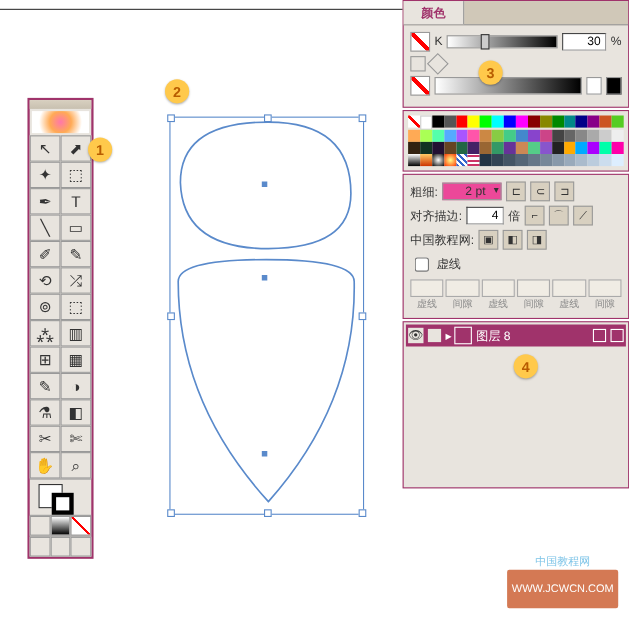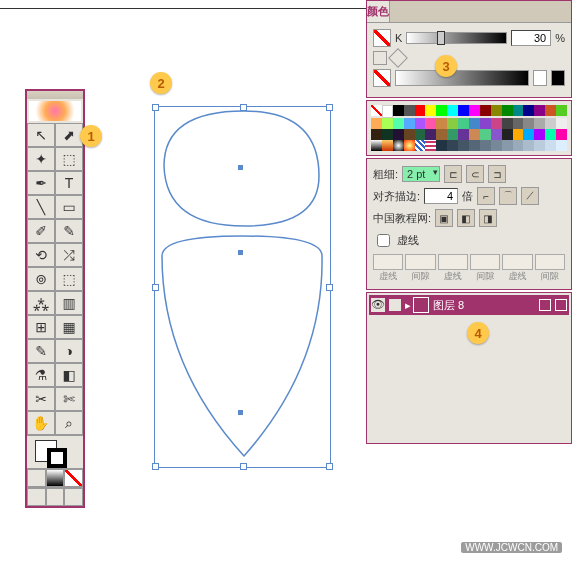--- a/index.html
+++ b/index.html
@@ -19,32 +19,32 @@
 .modes .m.r{background:linear-gradient(45deg,#fff 45%,red 45%,red 55%,#fff 55%)}
 
 .cv{position:absolute;left:110px;top:20px;width:260px;height:530px;background:#fff}
 .sel{position:absolute;border:1px solid #5a8acb}
 .h{position:absolute;width:5px;height:5px;background:#fff;border:1px solid #5a8acb}
 .ap{position:absolute;width:5px;height:5px;background:#5a8acb}
 
 .pnls{position:absolute;right:0;top:0;width:206px}
 .pnl{border:1px solid #a0336b;margin-bottom:2px;background:#e8e4de}
 .tabs{display:flex;background:#d0c8b8;border-bottom:1px solid #999}
-.tab{padding:3px 0;font-size:11px;color:#444;border-right:1px solid #999}
+.tab{padding:3px 16px;font-size:11px;color:#444;border-right:1px solid #999}
 .tab.on{background:#e8e4de;color:#a0336b;font-weight:bold}
 .pbody{padding:6px;font-size:11px;color:#333}
 .row{display:flex;align-items:center;gap:4px;margin-bottom:4px}
 .inp{border:1px inset #999;background:#fff;padding:1px 4px;font-size:11px;width:30px;text-align:right}
 .sld{flex:1;height:10px;background:linear-gradient(90deg,#fff,#000);border:1px solid #999;position:relative}
 .sld::after{content:"";position:absolute;left:30%;top:-2px;width:6px;height:12px;background:#ccc;border:1px solid #333}
 .sw{display:grid;grid-template-columns:repeat(18,1fr);gap:0}
 .sw div{height:11px}
 .grad{height:14px;background:linear-gradient(90deg,#fff,#000);border:1px solid #999;margin-top:6px}
 .no{width:16px;height:16px;background:linear-gradient(45deg,#fff 42%,red 42%,red 58%,#fff 58%);border:1px solid #999}
-.dd{border:1px solid #999;background:#86efac;padding:1px 14px 1px 4px;font-size:11px;position:relative}
+.dd{border:1px solid #999;background:#ec4899;padding:1px 14px 1px 20px;font-size:11px;position:relative}
 .dd::after{content:"▾";position:absolute;right:2px;top:0;font-size:9px}
 .ib{width:16px;height:16px;border:1px solid #999;background:#d8d0c0;display:flex;align-items:center;justify-content:center;font-size:10px}
 .dash{display:flex;gap:2px;margin-top:4px}
 .dash div{flex:1;border:1px solid #aaa;height:14px;background:#f0ece4}
 .dlbl{display:flex;gap:2px;font-size:9px;color:#888}
 .dlbl span{flex:1;text-align:center}
 .lyr{display:flex;align-items:center;gap:4px;background:#a0336b;color:#fff;padding:2px;font-size:11px}
 .lyr .eye{width:14px;height:14px;background:#e8e4de;color:#333;text-align:center}
 .wm{position:absolute;right:10px;bottom:10px;text-align:center;font-size:10px;color:#4ad;opacity:.7}
 </style>
@@ -288,14 +288,15 @@
   </div>
 
 </div>
 
 <div class="badge" style="left:80px;top:125px">1</div>
 <div class="badge" style="left:150px;top:72px">2</div>
 <div class="badge" style="left:435px;top:55px">3</div>
 <div class="badge" style="left:467px;top:322px">4</div>
 
 <div class="wm">
-  <div style="background:#737373;color:#fff;padding:0 4px;border-radius:2px">WWW.JCWCN.COM</div>
+  <div>中国教程网</div>
+  <div style="background:#c2410c;color:#fff;padding:12px 4px;border-radius:2px">WWW.JCWCN.COM</div>
 </div>
 
 </body></html>

